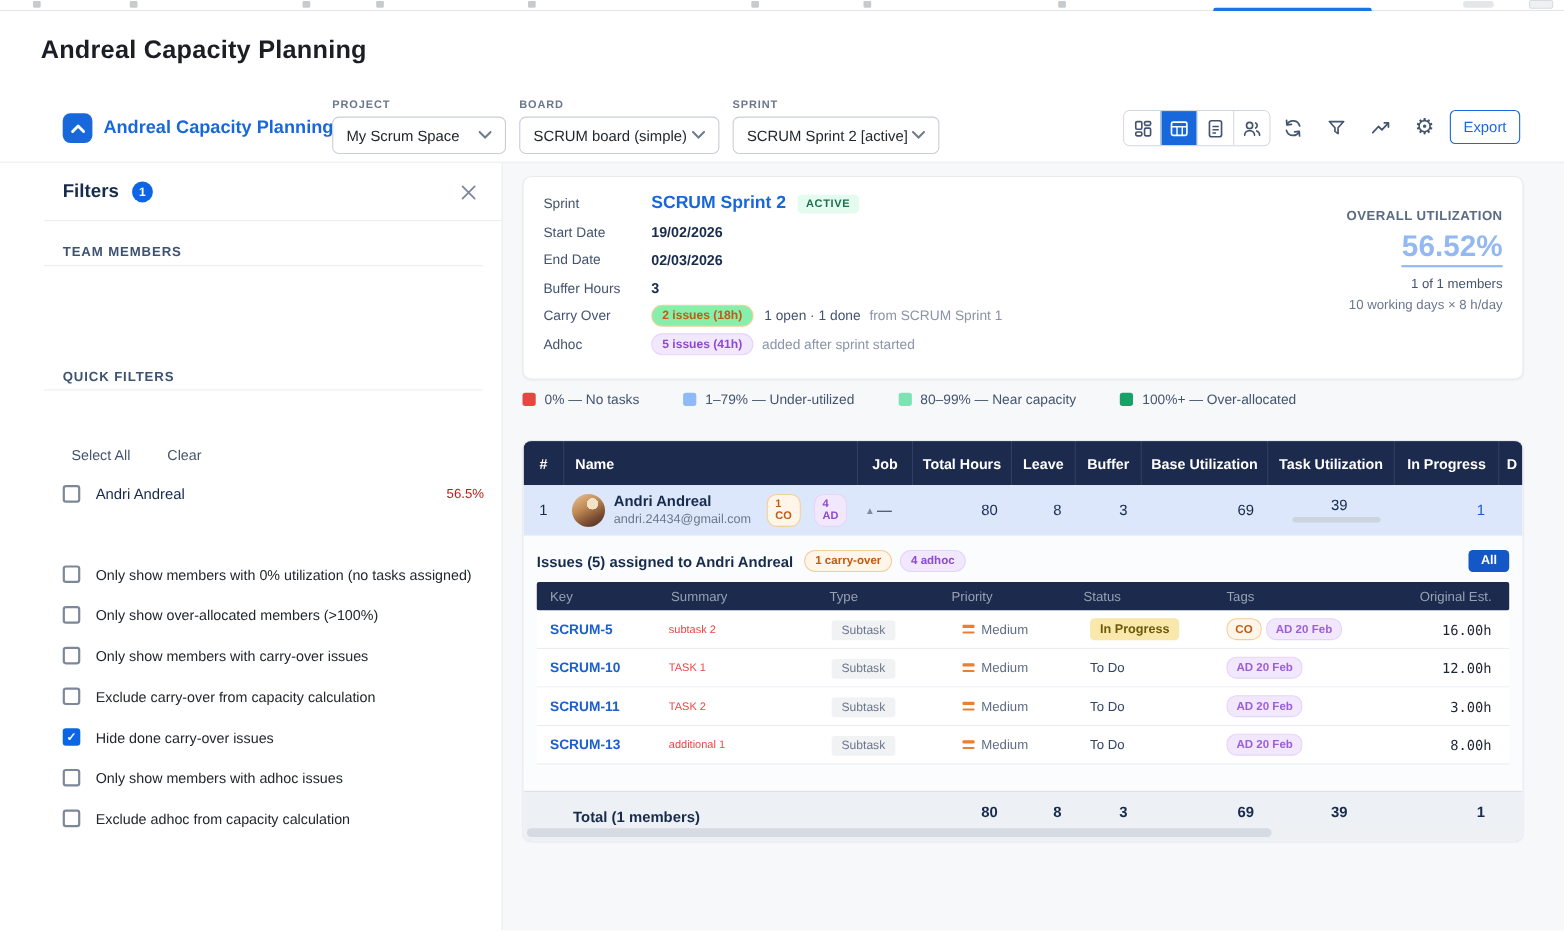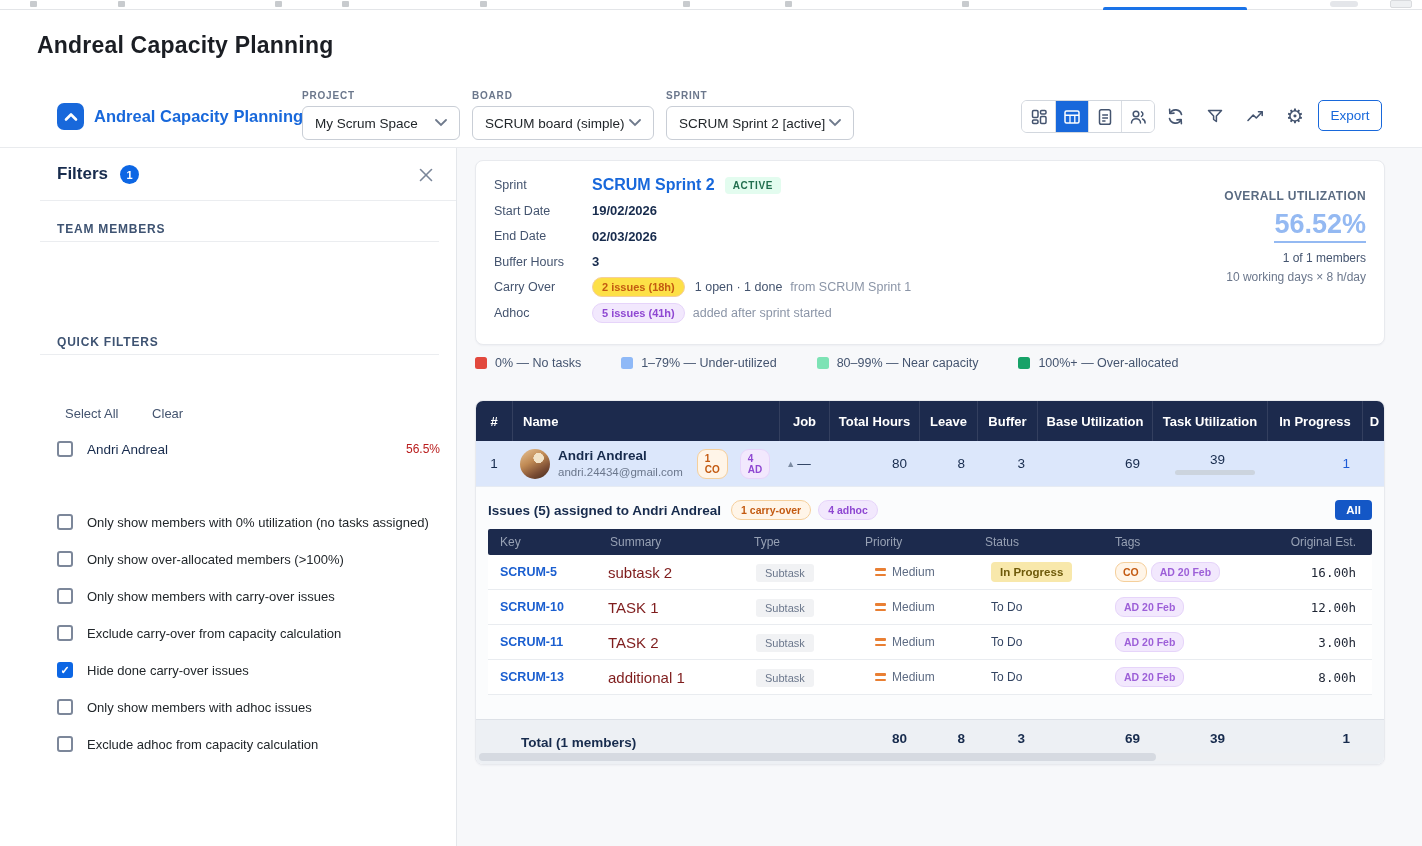--- a/index.html
+++ b/index.html
@@ -59,21 +59,21 @@
 
   
   .sprint-card { position:absolute; left:18px; top:12px; width:910px; height:185px; background:#fff; border:1px solid #e8eaee; border-radius:8px; box-shadow:0 1px 2px rgba(9,30,66,.04); }
   .sp-rows { position:absolute; left:18px; top:14px; display:flex; flex-direction:column; gap:5px; }
   .sp-row { display:flex; align-items:center; height:20.5px; }
   .sp-label { width:88px; font-size:12.5px; color:#44546f; flex:0 0 auto; }
   .sp-row .gap { width:10px; }
   .sprint-name { font-size:16px; font-weight:bold; color:#1868db; cursor:pointer; }
   .badge-active { margin-left:10px; background:#e3fcef; color:#216e4e; font-size:10px; font-weight:bold; letter-spacing:.6px; padding:3px 8px; border-radius:4px; }
   .sp-val { font-size:13px; font-weight:bold; color:#172b4d; }
-  .pill-co { background:#fde047; border:1px solid #f5cf9b; color:#c35a11; font-size:11px; font-weight:bold; padding:3px 9px; border-radius:10px; }
+  .pill-co { background:#86efac; border:1px solid #f5cf9b; color:#c35a11; font-size:11px; font-weight:bold; padding:3px 9px; border-radius:10px; }
   .pill-ad { background:#f2e8fd; border:1px solid #e6d4fa; color:#8f48d2; font-size:11px; font-weight:bold; padding:3px 9px; border-radius:10px; }
   .sp-note { font-size:12.5px; color:#44546f; margin-left:10px;text-align:center; }
   .sp-note-dim { font-size:12.5px; color:#8b95a7; margin-left:8px; }
   .overall { position:absolute; right:18px; top:28px; text-align:right; }
   .ov-label { font-size:12px; font-weight:bold; color:#5a6b82; letter-spacing:.4px; }
   .ov-value { display:inline-block; font-size:27px; font-weight:bold; color:#94b9f2; border-bottom:2.5px solid #94b9f2; padding-bottom:1px; margin-top:6px; }
   .ov-members { font-size:12px; color:#44546f; margin-top:8px; }
   .ov-capacity { font-size:12px; color:#6b778c; margin-top:5px; }
 
   
@@ -115,21 +115,21 @@
   .ip-title { font-size:13.5px; font-weight:bold; color:#172b4d; }
   .ip-pill-co { background:#fff5e8; border:1px solid #f5cf9b; color:#c35a11; font-size:10.5px; font-weight:bold; padding:3px 9px; border-radius:10px; margin-left:10px; }
   .ip-pill-ad { background:#f2e8fd; border:1px solid #e6d4fa; color:#8f48d2; font-size:10.5px; font-weight:bold; padding:3px 9px; border-radius:10px; margin-left:7px; }
   .all-btn { margin-left:auto; background:#1457c6; color:#fff; font-size:11.5px; font-weight:bold; padding:4px 11px; border-radius:4px; border:none; cursor:pointer; font-family:"Liberation Sans", sans-serif; }
   .igrid { display:grid; grid-template-columns:110px 144px 111px 120px 130px 180px 1fr; align-items:center; }
   .ithead { height:26px; background:#1c2a4d; border-radius:2px; }
   .ith { font-size:12px; color:#97a1b4; padding-left:12px; }
   .ith.right { text-align:right; padding-right:16px; padding-left:0; }
   .irow { height:35px; background:#fff; border-bottom:1px solid #e9ecf0; }
   .ikey { font-size:12.5px; font-weight:bold; color:#1b5fd0; padding-left:12px; cursor:pointer; }
-  .isum { font-size:15px; color:#7f1d1d; padding-left:10px; }
+  .isum { font-size:10px; color:#ef4444; padding-left:10px; }
   .itype { padding-left:14px; }
   .type-pill { display:inline-block; background:#f1f2f4; color:#6b778c; font-size:11px; padding:3px 9px; border-radius:3px; }
   .iprio { display:flex; align-items:center; gap:6px; padding-left:22px; font-size:12px; color:#5e6c84; }
   .prio-eq { width:11px; height:8px; display:flex; flex-direction:column; justify-content:space-between; }
   .prio-eq i { display:block; height:2.5px; background:#e97f33; border-radius:1px; }
   .istatus { padding-left:18px; font-size:12px; color:#344563; }
   .status-pill { display:inline-block; background:#f8e8ab; color:#6e5a0a; font-size:11.5px; font-weight:bold; padding:4px 9px; border-radius:4px; }
   .itags { padding-left:12px; display:flex; align-items:center; gap:4px; }
   .tag-co { background:#fff5e8; border:1px solid #f5cf9b; color:#c35a11; font-size:10.5px; font-weight:bold; padding:3px 7px; border-radius:9px; }
   .tag-ad { background:#f2e8fd; border:1px solid #e6d4fa; color:#9d5fd8; font-size:10.5px; font-weight:bold; padding:3px 8px; border-radius:9px; }

